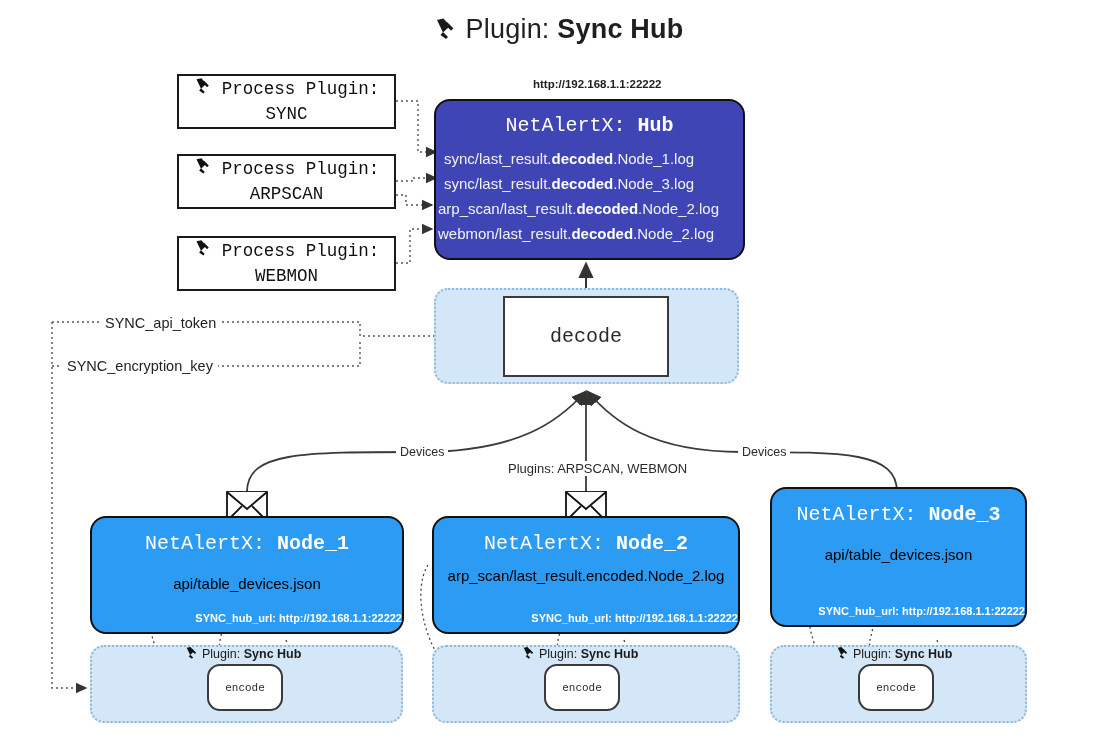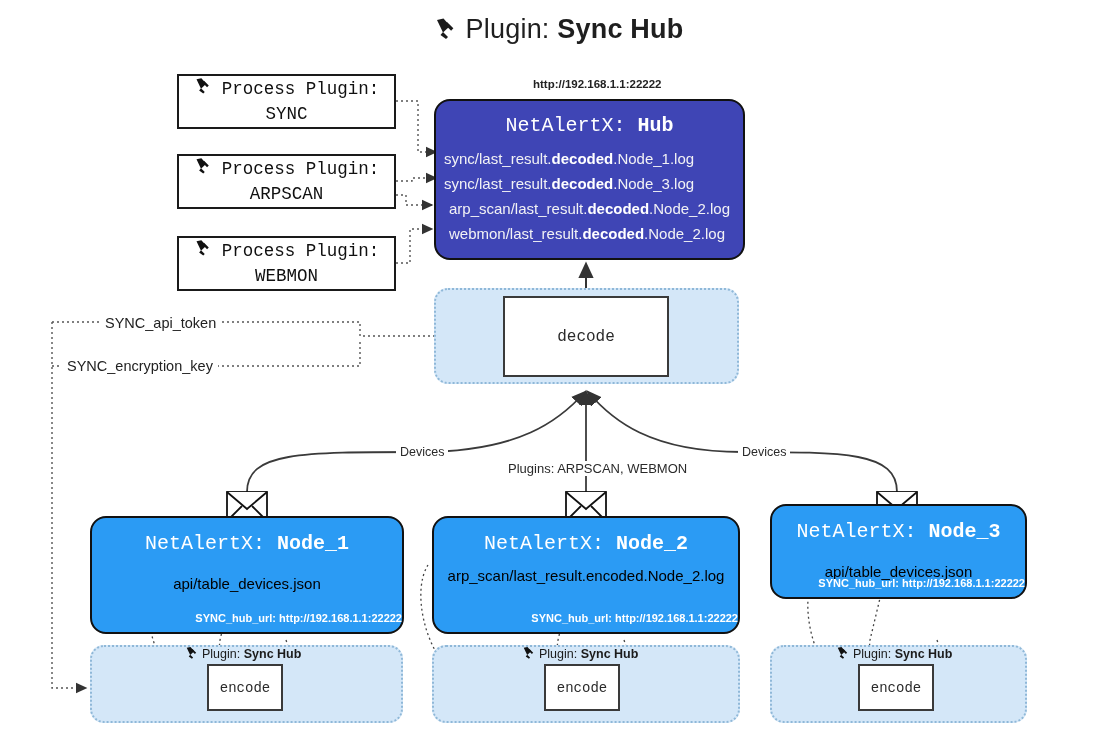--- a/index.html
+++ b/index.html
@@ -27,33 +27,33 @@
 
   .hub{border:2.5px solid #111;border-radius:16px;background:#3f45b5;
        box-sizing:border-box;}
   .hub .hdr{font-family:"Liberation Mono","DejaVu Sans Mono",monospace;
             font-size:20px;color:#ffffff;text-align:center;margin-top:13px;white-space:nowrap;}
   .hub .hdr b{font-weight:700;}
   .hub .rows{margin-top:9px;}
   .hub .row{color:#f2f2f5;font-size:15px;line-height:25px;white-space:nowrap;
             padding-left:8px;}
   .hub .row b{font-weight:700;color:#ffffff;}
-  .hub .r3,.hub .r4{padding-left:13px;}
+  .hub .r3,.hub .r4{padding-left:2px;}
 
   .urltag{position:absolute;font-size:11.5px;font-weight:600;color:#222;white-space:nowrap;}
 
   .lightzone{position:absolute;background:#d4e7f8;border:2px dotted #8fb8d8;
              border-radius:14px;box-sizing:border-box;}
 
   .whitebox{position:absolute;background:#ffffff;border:2px solid #3a3a3a;
             display:flex;align-items:center;justify-content:center;
             font-family:"Liberation Mono","DejaVu Sans Mono",monospace;
             color:#2b2b2b;box-sizing:border-box;}
-  .decode{font-size:16px;}
-  .encode{font-size:14px;}
+  .decode{font-size:20px;}
+  .encode{font-size:11px;border-radius:13px;}
 
   .node{position:absolute;border:2.5px solid #111;border-radius:16px;background:#2b9bf4;
         box-sizing:border-box;}
   .node .hdr{font-family:"Liberation Mono","DejaVu Sans Mono",monospace;
              font-size:20px;color:#ffffff;text-align:center;margin-top:14px;white-space:nowrap;}
   .node .hdr b{font-weight:700;}
   .node .line{color:#000000;font-size:15px;text-align:center;white-space:nowrap;}
   .node .foot{color:#ffffff;font-size:11px;font-weight:600;text-align:right;
               position:absolute;left:0;right:0;bottom:8px;white-space:nowrap;}
 
@@ -279,21 +279,21 @@
             <path d="M9 15 L14 20 L12 22 L6.5 18 Z"></path>
         <rect x="13" y="5" width="9" height="3.2" transform="rotate(45 13 5)"></rect>
           </g>
         </svg>
     </span><span>Plugin: </span><span class="strong">Sync Hub</span>
   </div>
   <div class="whitebox encode" style="left:544px;top:664px;width:76px;height:47px;">
     <span>encode</span>
   </div>
 
-  <div class="node" style="left:770px;top:504px;width:257px;height:95px;">
+  <div class="node" style="left:770px;top:487px;width:257px;height:140px;">
     <div class="hdr">
       <span>NetAlertX: </span><b>Node_3</b>
     </div>
     <div class="line" style="margin-top:20px;">api/table_devices.json</div>
     <div class="foot">SYNC_hub_url: http://192.168.1.1:22222</div>
   </div>
 
   <div class="lightzone" style="left:770px;top:645px;width:257px;height:78px;"></div>
   <div class="plugtag" style="left:836px;top:646px;">
     <span class="plug">

